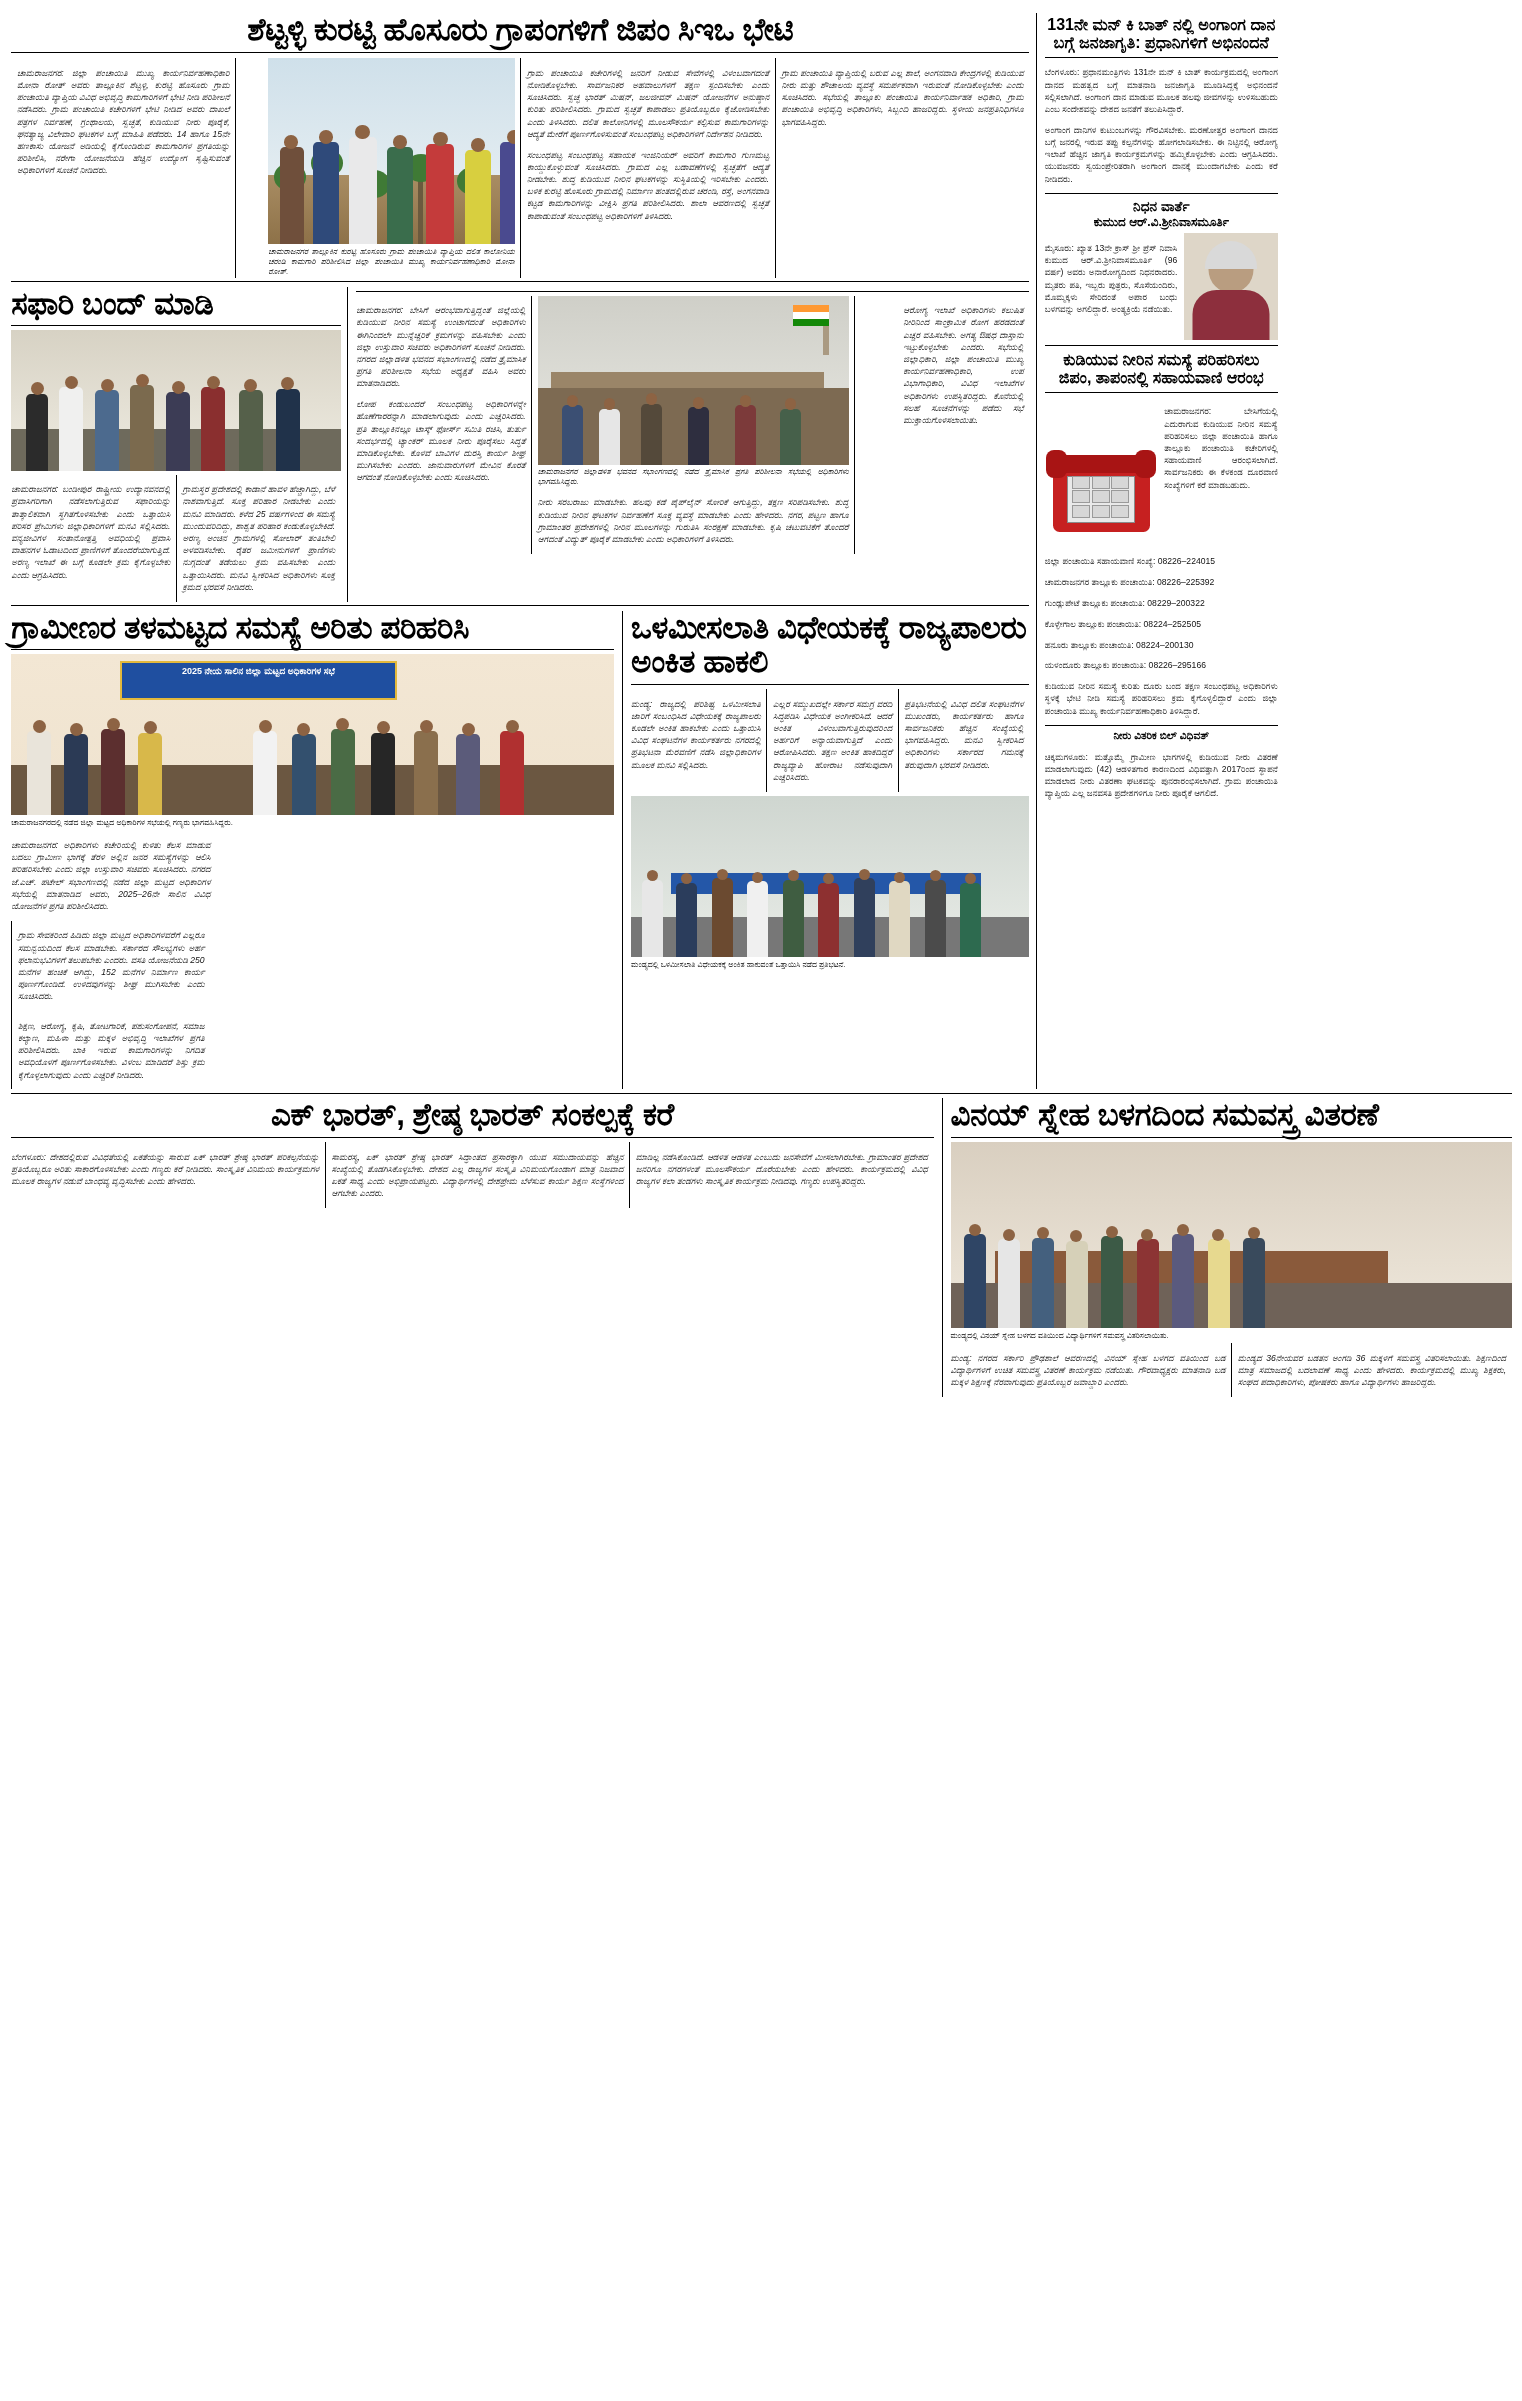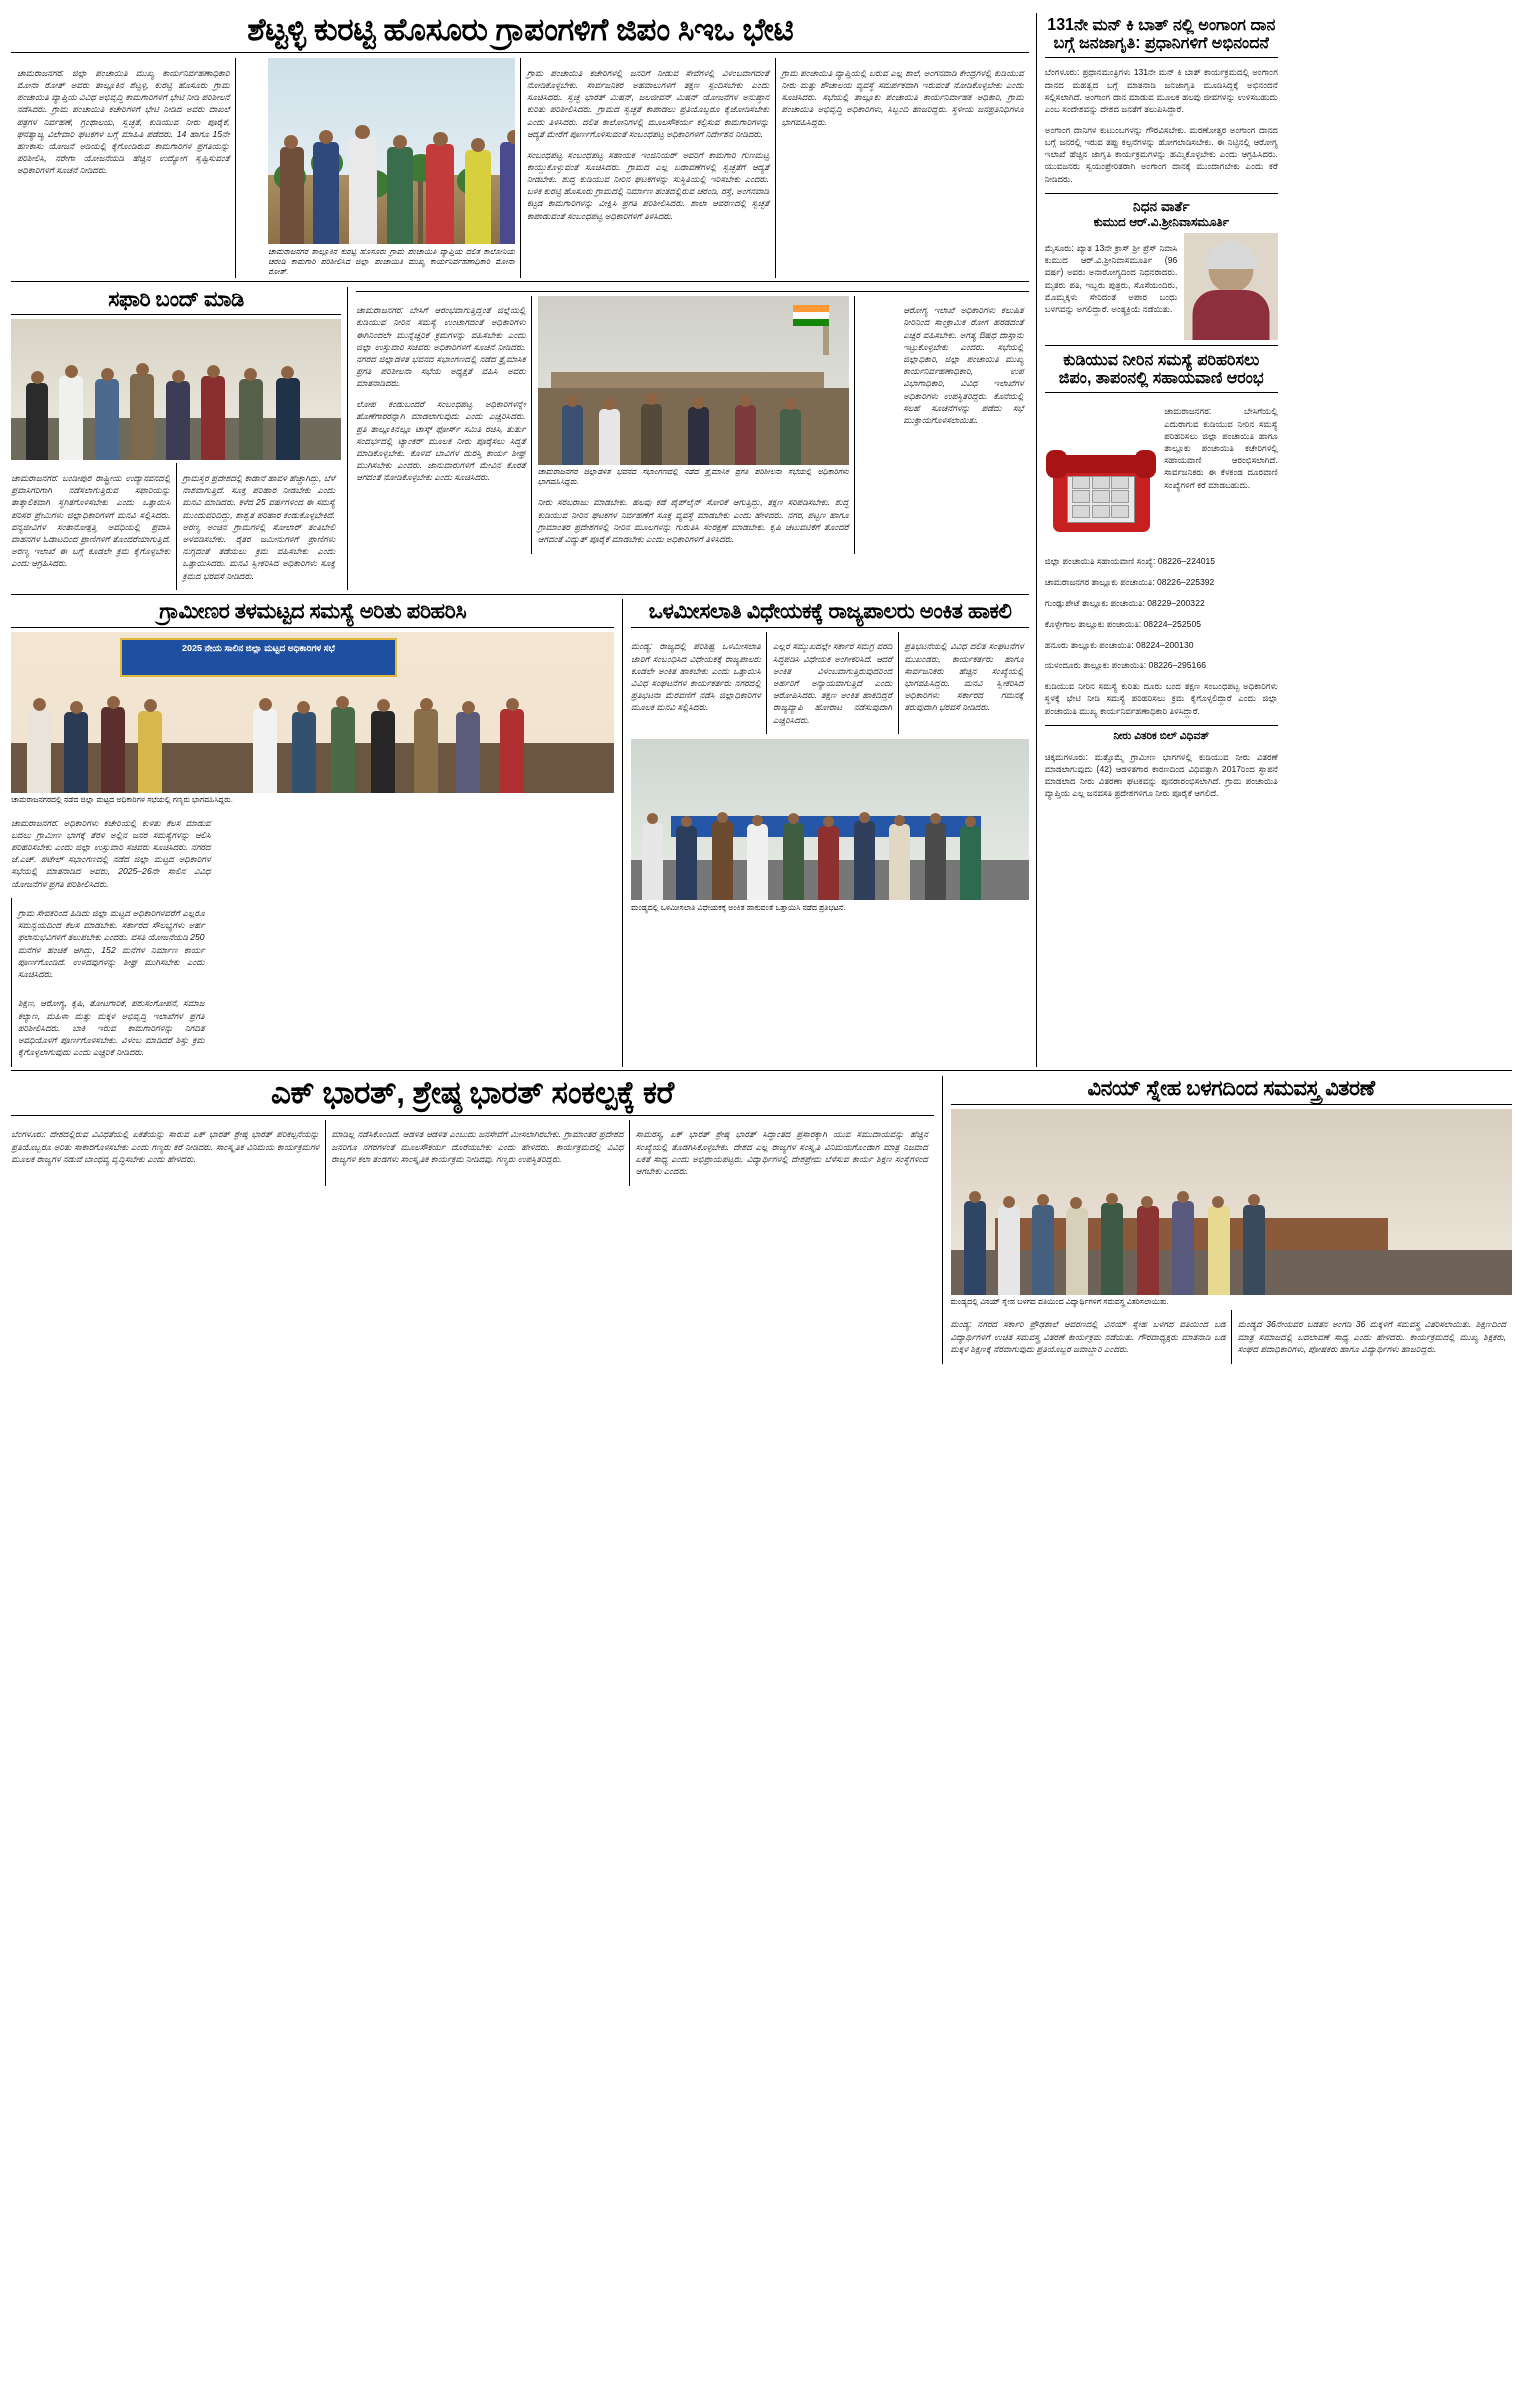--- a/index.html
+++ b/index.html
@@ -25,21 +25,21 @@
                 padding:3.2px 8px; border-radius:2.4px; }
   .logo-leaf { width:18px; height:18px; background:#1a9c3f; border-radius:50% 0 50% 50%; }
   .logo-word { font-size:24px; font-weight:bold; color:#1b4ea0; }
   .logo-meta { font-size:9px; text-align:center; color:#222; line-height:1.3; }
   .page-no { border-left:1.6px solid #000; padding-left:11.3px; font-size:45px;
              font-weight:bold; line-height:0.9; }
 
   
   .hl { font-weight:bold; line-height:1.12; }
   .h-main { font-size:31px; text-align:center; letter-spacing:-0.4px; }
-  .h-sec  { font-size:21px; text-align:center; letter-spacing:-0.4px; }
+  .h-sec  { font-size:31px; letter-spacing:-0.4px; }
   .body-txt { font-size:8.6px; line-height:1.42; text-align:justify; color:#111;
               hyphens:auto; }
   .rule { border-top:1.6px solid #000; margin:4.8px 0; }
   .rule-thin { border-top:0.8px solid #000; margin:4px 0; }
 
   
   .photo { position:relative; overflow:hidden; background:#b9c3c8; }
   .cap { font-size:7.7px; line-height:1.35; text-align:justify; padding-top:2.4px; }
 
   
@@ -352,24 +352,24 @@
   <div style="display:flex;">
 
     <div style="width:62%; padding-right:8px;">
       <div class="hl h-main">ಎಕ್ ಭಾರತ್, ಶ್ರೇಷ್ಠ ಭಾರತ್ ಸಂಕಲ್ಪಕ್ಕೆ ಕರೆ</div>
       <div class="rule-thin"></div>
       <div class="cols">
         <div class="col" style="width:34%; padding-left:0;">
           <p class="body-txt">ಬೆಂಗಳೂರು: ದೇಶದಲ್ಲಿರುವ ವಿವಿಧತೆಯಲ್ಲಿ ಏಕತೆಯನ್ನು ಸಾರುವ ಏಕ್ ಭಾರತ್ ಶ್ರೇಷ್ಠ ಭಾರತ್ ಪರಿಕಲ್ಪನೆಯನ್ನು ಪ್ರತಿಯೊಬ್ಬರೂ ಅರಿತು ಸಾಕಾರಗೊಳಿಸಬೇಕು ಎಂದು ಗಣ್ಯರು ಕರೆ ನೀಡಿದರು. ಸಾಂಸ್ಕೃತಿಕ ವಿನಿಮಯ ಕಾರ್ಯಕ್ರಮಗಳ ಮೂಲಕ ರಾಜ್ಯಗಳ ನಡುವೆ ಬಾಂಧವ್ಯ ವೃದ್ಧಿಸಬೇಕು ಎಂದು ಹೇಳಿದರು.</p>
         </div>
         <div class="col" style="width:33%;">
+          <p class="body-txt">ಸಾಮರಸ್ಯ, ಏಕ್ ಭಾರತ್ ಶ್ರೇಷ್ಠ ಭಾರತ್ ಸಿದ್ಧಾಂತದ ಪ್ರಸಾರಕ್ಕಾಗಿ ಯುವ ಸಮುದಾಯವನ್ನು ಹೆಚ್ಚಿನ ಸಂಖ್ಯೆಯಲ್ಲಿ ತೊಡಗಿಸಿಕೊಳ್ಳಬೇಕು. ದೇಶದ ಎಲ್ಲ ರಾಜ್ಯಗಳ ಸಂಸ್ಕೃತಿ ವಿನಿಮಯಗೊಂಡಾಗ ಮಾತ್ರ ನಿಜವಾದ ಏಕತೆ ಸಾಧ್ಯ ಎಂದು ಅಭಿಪ್ರಾಯಪಟ್ಟರು. ವಿದ್ಯಾರ್ಥಿಗಳಲ್ಲಿ ದೇಶಪ್ರೇಮ ಬೆಳೆಸುವ ಕಾರ್ಯ ಶಿಕ್ಷಣ ಸಂಸ್ಥೆಗಳಿಂದ ಆಗಬೇಕು ಎಂದರು.</p>
+        </div>
+        <div class="col" style="width:33%;">
           <p class="body-txt">ಮಾಡಿಲ್ಲ ನಡೆಸಿಕೊಂಡಿದೆ. ಆಡಳಿತ ಆಡಳಿತ ಎಂಬುದು ಜನಸೇವೆಗೆ ಮೀಸಲಾಗಿರಬೇಕು. ಗ್ರಾಮಾಂತರ ಪ್ರದೇಶದ ಜನರಿಗೂ ನಗರಗಳಂತೆ ಮೂಲಸೌಕರ್ಯ ದೊರೆಯಬೇಕು ಎಂದು ಹೇಳಿದರು. ಕಾರ್ಯಕ್ರಮದಲ್ಲಿ ವಿವಿಧ ರಾಜ್ಯಗಳ ಕಲಾ ತಂಡಗಳು ಸಾಂಸ್ಕೃತಿಕ ಕಾರ್ಯಕ್ರಮ ನೀಡಿದವು. ಗಣ್ಯರು ಉಪಸ್ಥಿತರಿದ್ದರು.</p>
-        </div>
-        <div class="col" style="width:33%;">
-          <p class="body-txt">ಸಾಮರಸ್ಯ, ಏಕ್ ಭಾರತ್ ಶ್ರೇಷ್ಠ ಭಾರತ್ ಸಿದ್ಧಾಂತದ ಪ್ರಸಾರಕ್ಕಾಗಿ ಯುವ ಸಮುದಾಯವನ್ನು ಹೆಚ್ಚಿನ ಸಂಖ್ಯೆಯಲ್ಲಿ ತೊಡಗಿಸಿಕೊಳ್ಳಬೇಕು. ದೇಶದ ಎಲ್ಲ ರಾಜ್ಯಗಳ ಸಂಸ್ಕೃತಿ ವಿನಿಮಯಗೊಂಡಾಗ ಮಾತ್ರ ನಿಜವಾದ ಏಕತೆ ಸಾಧ್ಯ ಎಂದು ಅಭಿಪ್ರಾಯಪಟ್ಟರು. ವಿದ್ಯಾರ್ಥಿಗಳಲ್ಲಿ ದೇಶಪ್ರೇಮ ಬೆಳೆಸುವ ಕಾರ್ಯ ಶಿಕ್ಷಣ ಸಂಸ್ಥೆಗಳಿಂದ ಆಗಬೇಕು ಎಂದರು.</p>
         </div>
       </div>
     </div>
 
     <div style="width:38%; border-left:0.8px solid #000; padding-left:8px;">
       <div class="hl h-sec">ವಿನಯ್ ಸ್ನೇಹ ಬಳಗದಿಂದ ಸಮವಸ್ತ್ರ ವಿತರಣೆ</div>
       <div class="rule-thin"></div>
       <div class="photo" style="height:186px;">
         <div class="sky" style="background:linear-gradient(#d9cfc0,#efe8dc);"></div>
         <div class="ground" style="height:45px; background:#6f6258;"></div>

